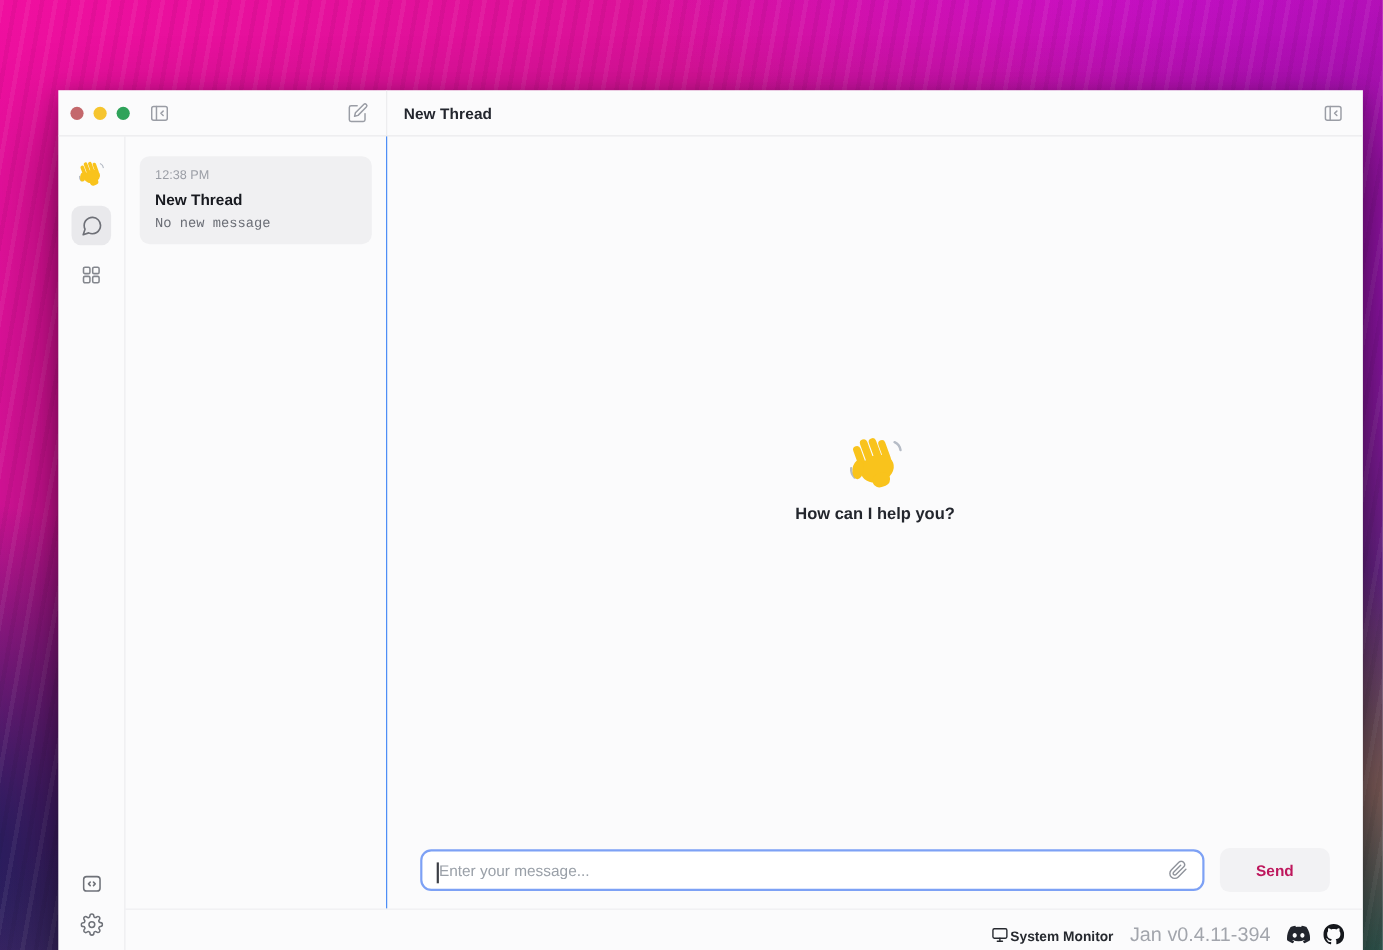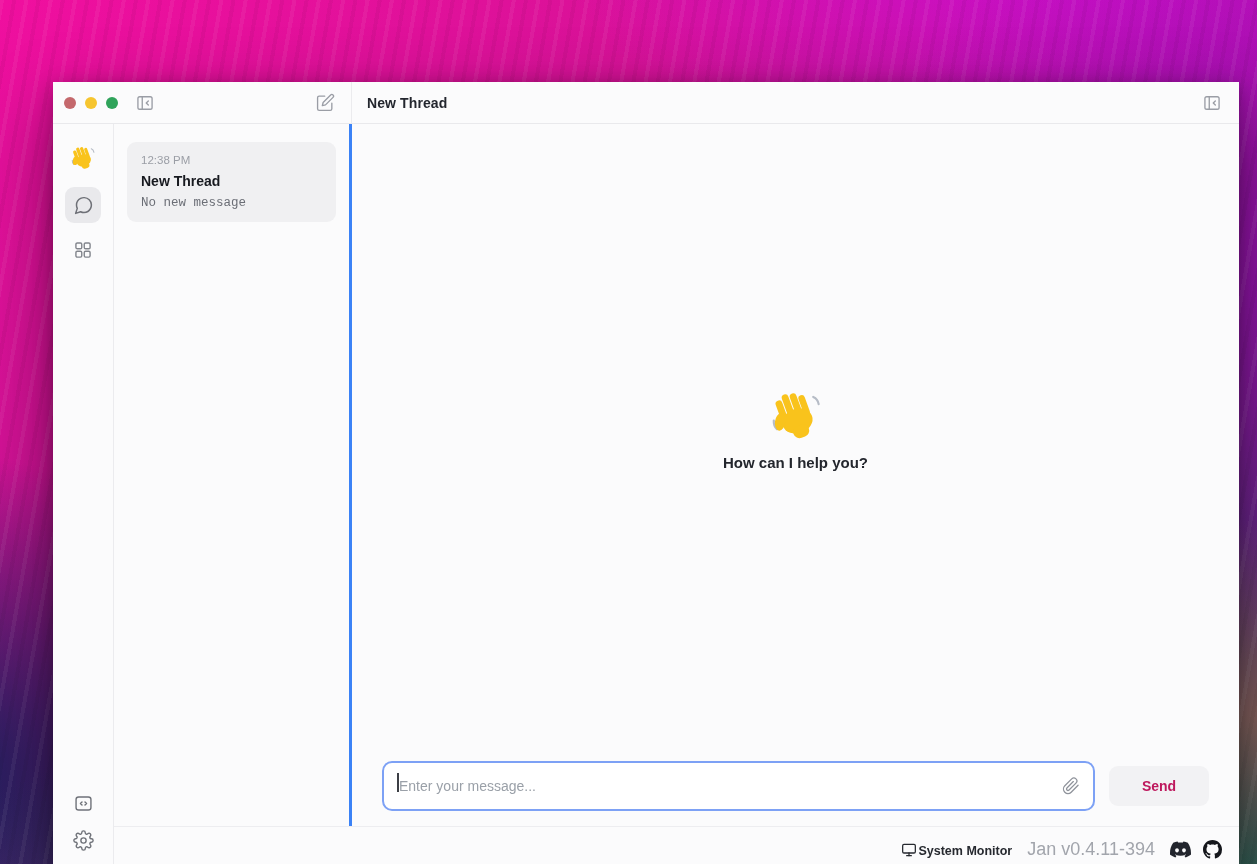--- a/index.html
+++ b/index.html
@@ -48,33 +48,33 @@
   .rail-logo { width:28px; height:28px; margin-bottom:15px; }
   .rail-btn { width:36px; height:36px; border-radius:9px; border:none; background:transparent; color:#83868d;
     display:flex; align-items:center; justify-content:center; margin-bottom:9px; cursor:pointer; }
   .rail-btn.active { background:#e9e9ec; color:#6e7077; }
   .rail-bottom { margin-top:auto; display:flex; flex-direction:column; align-items:center; gap:13px; }
   .rail-bottom .icon-btn { color:#6f7279; }
 
   .right-col { flex:1; display:flex; flex-direction:column; min-width:0; }
   .panels { flex:1; display:flex; min-height:0; }
 
-  .thread-panel { flex:0 0 238px; border-right:3px solid #3b82f6; padding:18px 13px; }
+  .thread-panel { flex:0 0 238px; border-right:1px solid #3b82f6; padding:18px 13px; }
   .thread-card { background:#f0f0f2; border-radius:9px; padding:12px 14px; cursor:pointer; }
   .thread-time { font-size:11.5px; color:#9b9ea6; margin-bottom:7px; }
   .thread-title { font-size:14px; font-weight:700; color:#17191f; margin-bottom:7px; }
   .thread-sub { font-size:12.5px; color:#6b6e76;font-family:Liberation Mono, monospace; }
 
   .main { flex:1; display:flex; flex-direction:column; min-width:0; }
   .empty { flex:1; display:flex; flex-direction:column; align-items:center; justify-content:center; gap:9px; padding-bottom:28px; }
   .wave-big { width:58px; height:58px; }
   .greeting { font-size:15px; font-weight:700; color:#23262d; }
 
   .composer { display:flex; align-items:center; gap:14px; padding:0 30px 15px; }
-  .input-wrap { flex:1; position:relative; height:50px; border:2px solid #7da1f5; border-radius:10px;
+  .input-wrap { flex:1; position:relative; height:38px; border:2px solid #7da1f5; border-radius:10px;
     background:#fff; display:flex; align-items:center; }
   .msg-input { flex:1; border:none; outline:none; background:transparent; padding:0 42px 0 15px;
     font-size:14px; color:#22252b; font-family:inherit; }
   .msg-input::placeholder { color:#9aa0a8; }
   .caret { position:absolute; left:13px; top:10px; width:1.5px; height:19px; background:#3c3f45; }
   .clip { position:absolute; right:13px; top:50%; transform:translateY(-50%); color:#8f939b; display:flex; cursor:pointer; }
   .send-btn { flex:0 0 100px; height:40px; border:none; border-radius:9px; background:#f2f2f4;
     color:#be185d; font-size:14px; font-weight:700; font-family:inherit; }
 
   .statusbar { flex:0 0 46px; border-top:1px solid #ededf0; display:flex; align-items:center;

